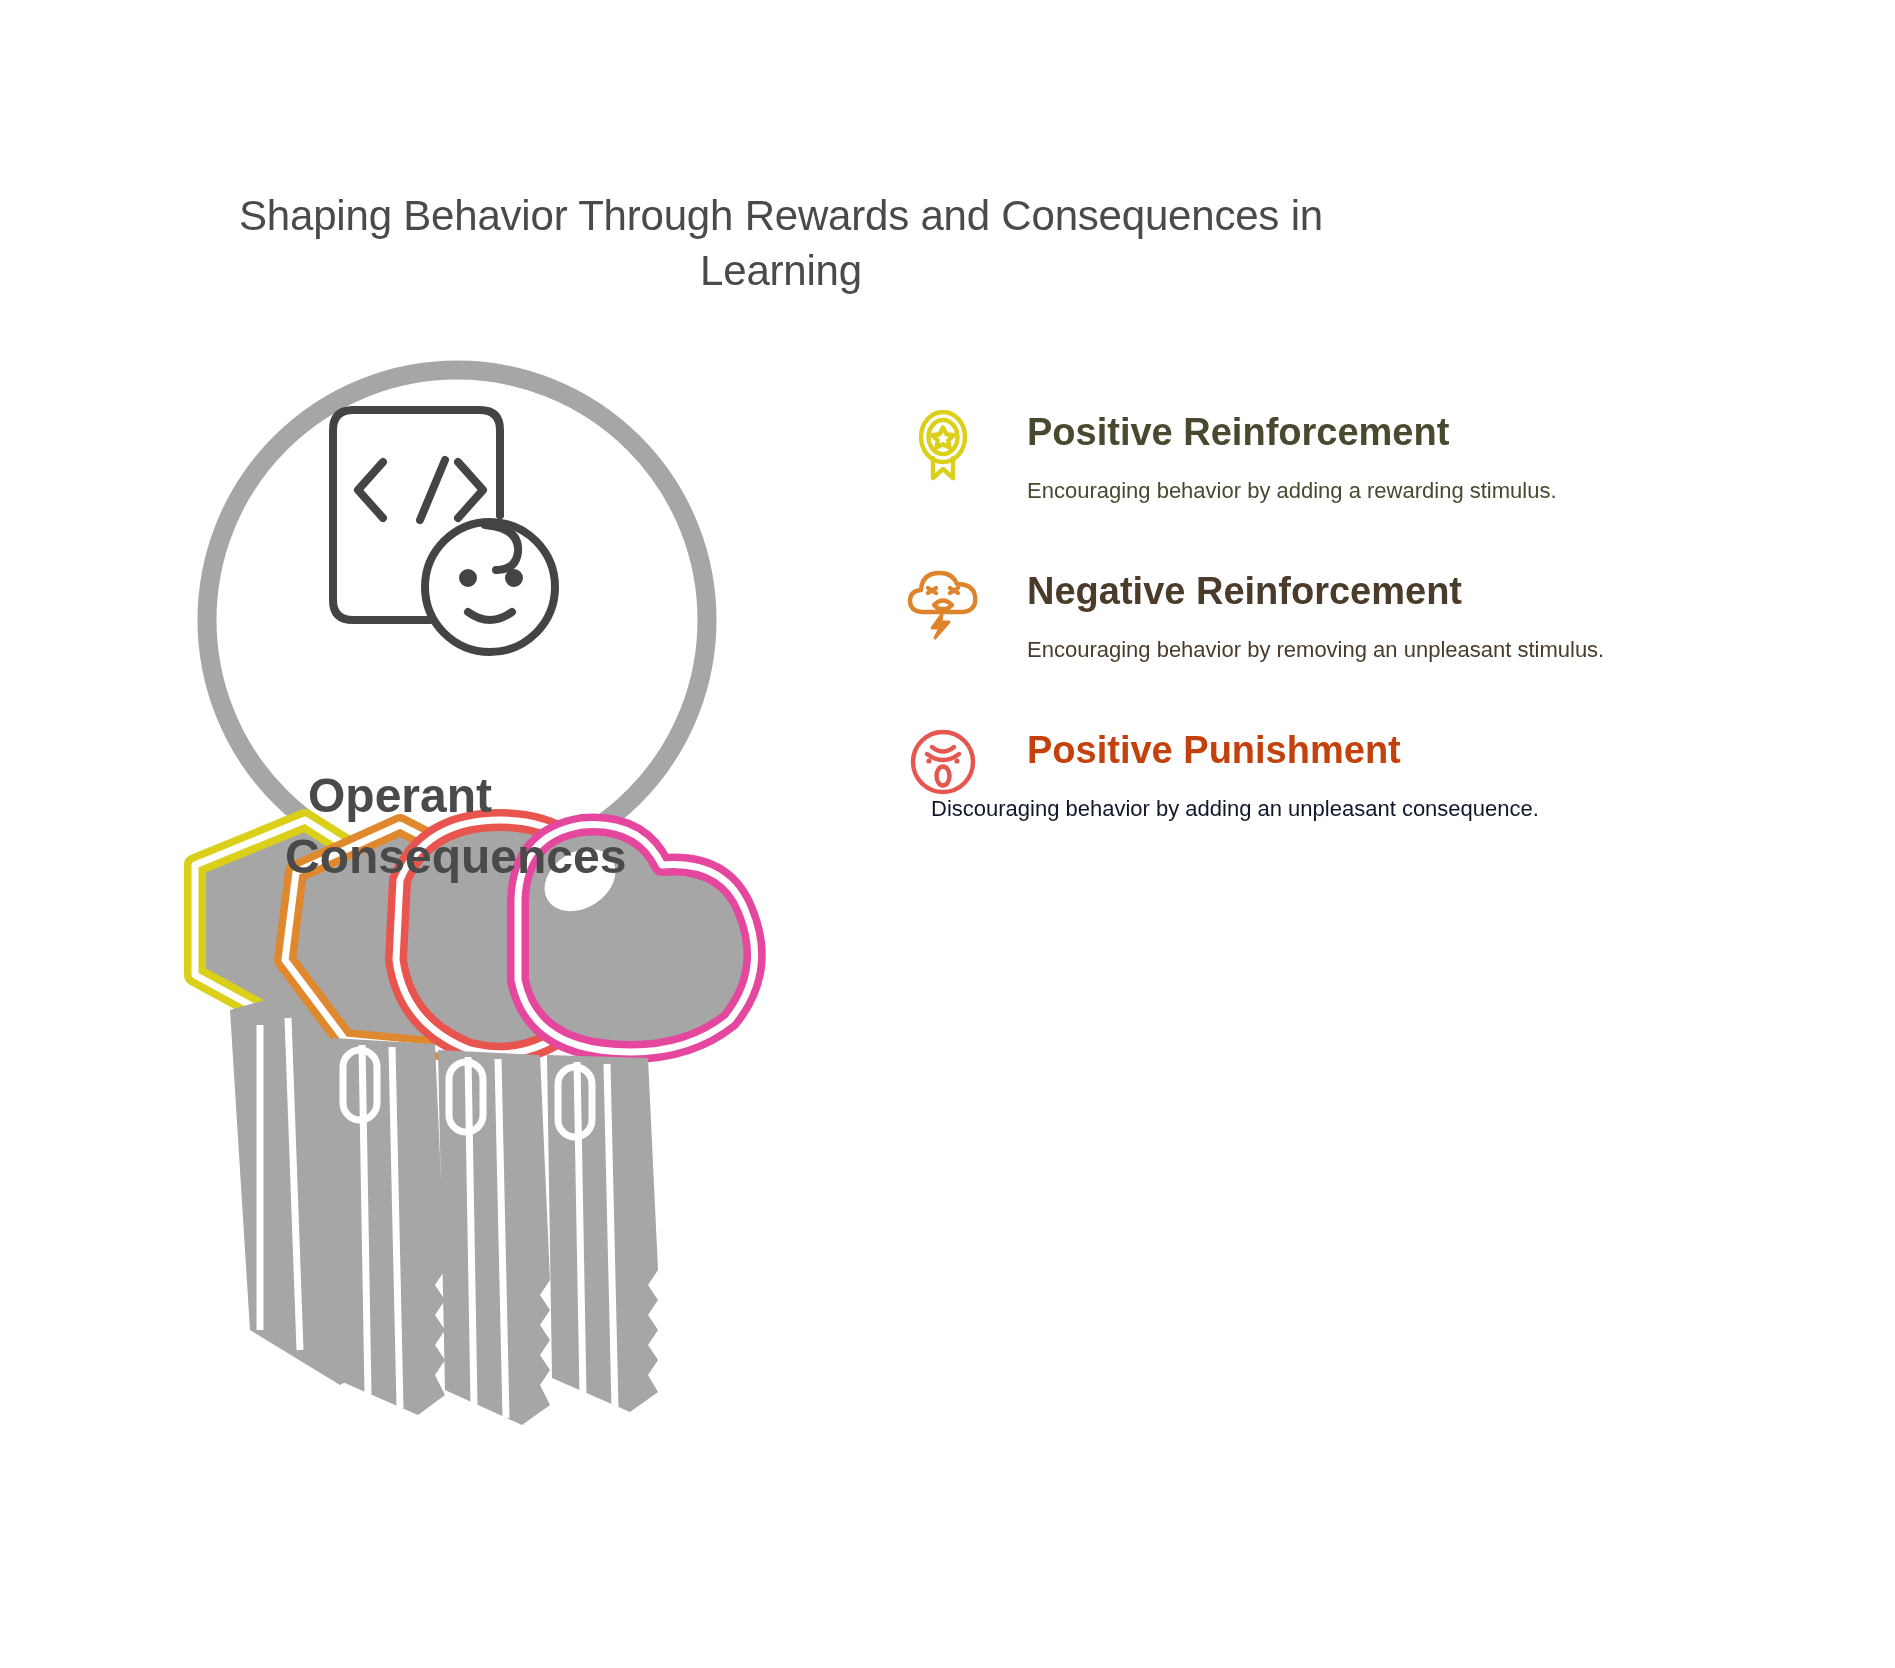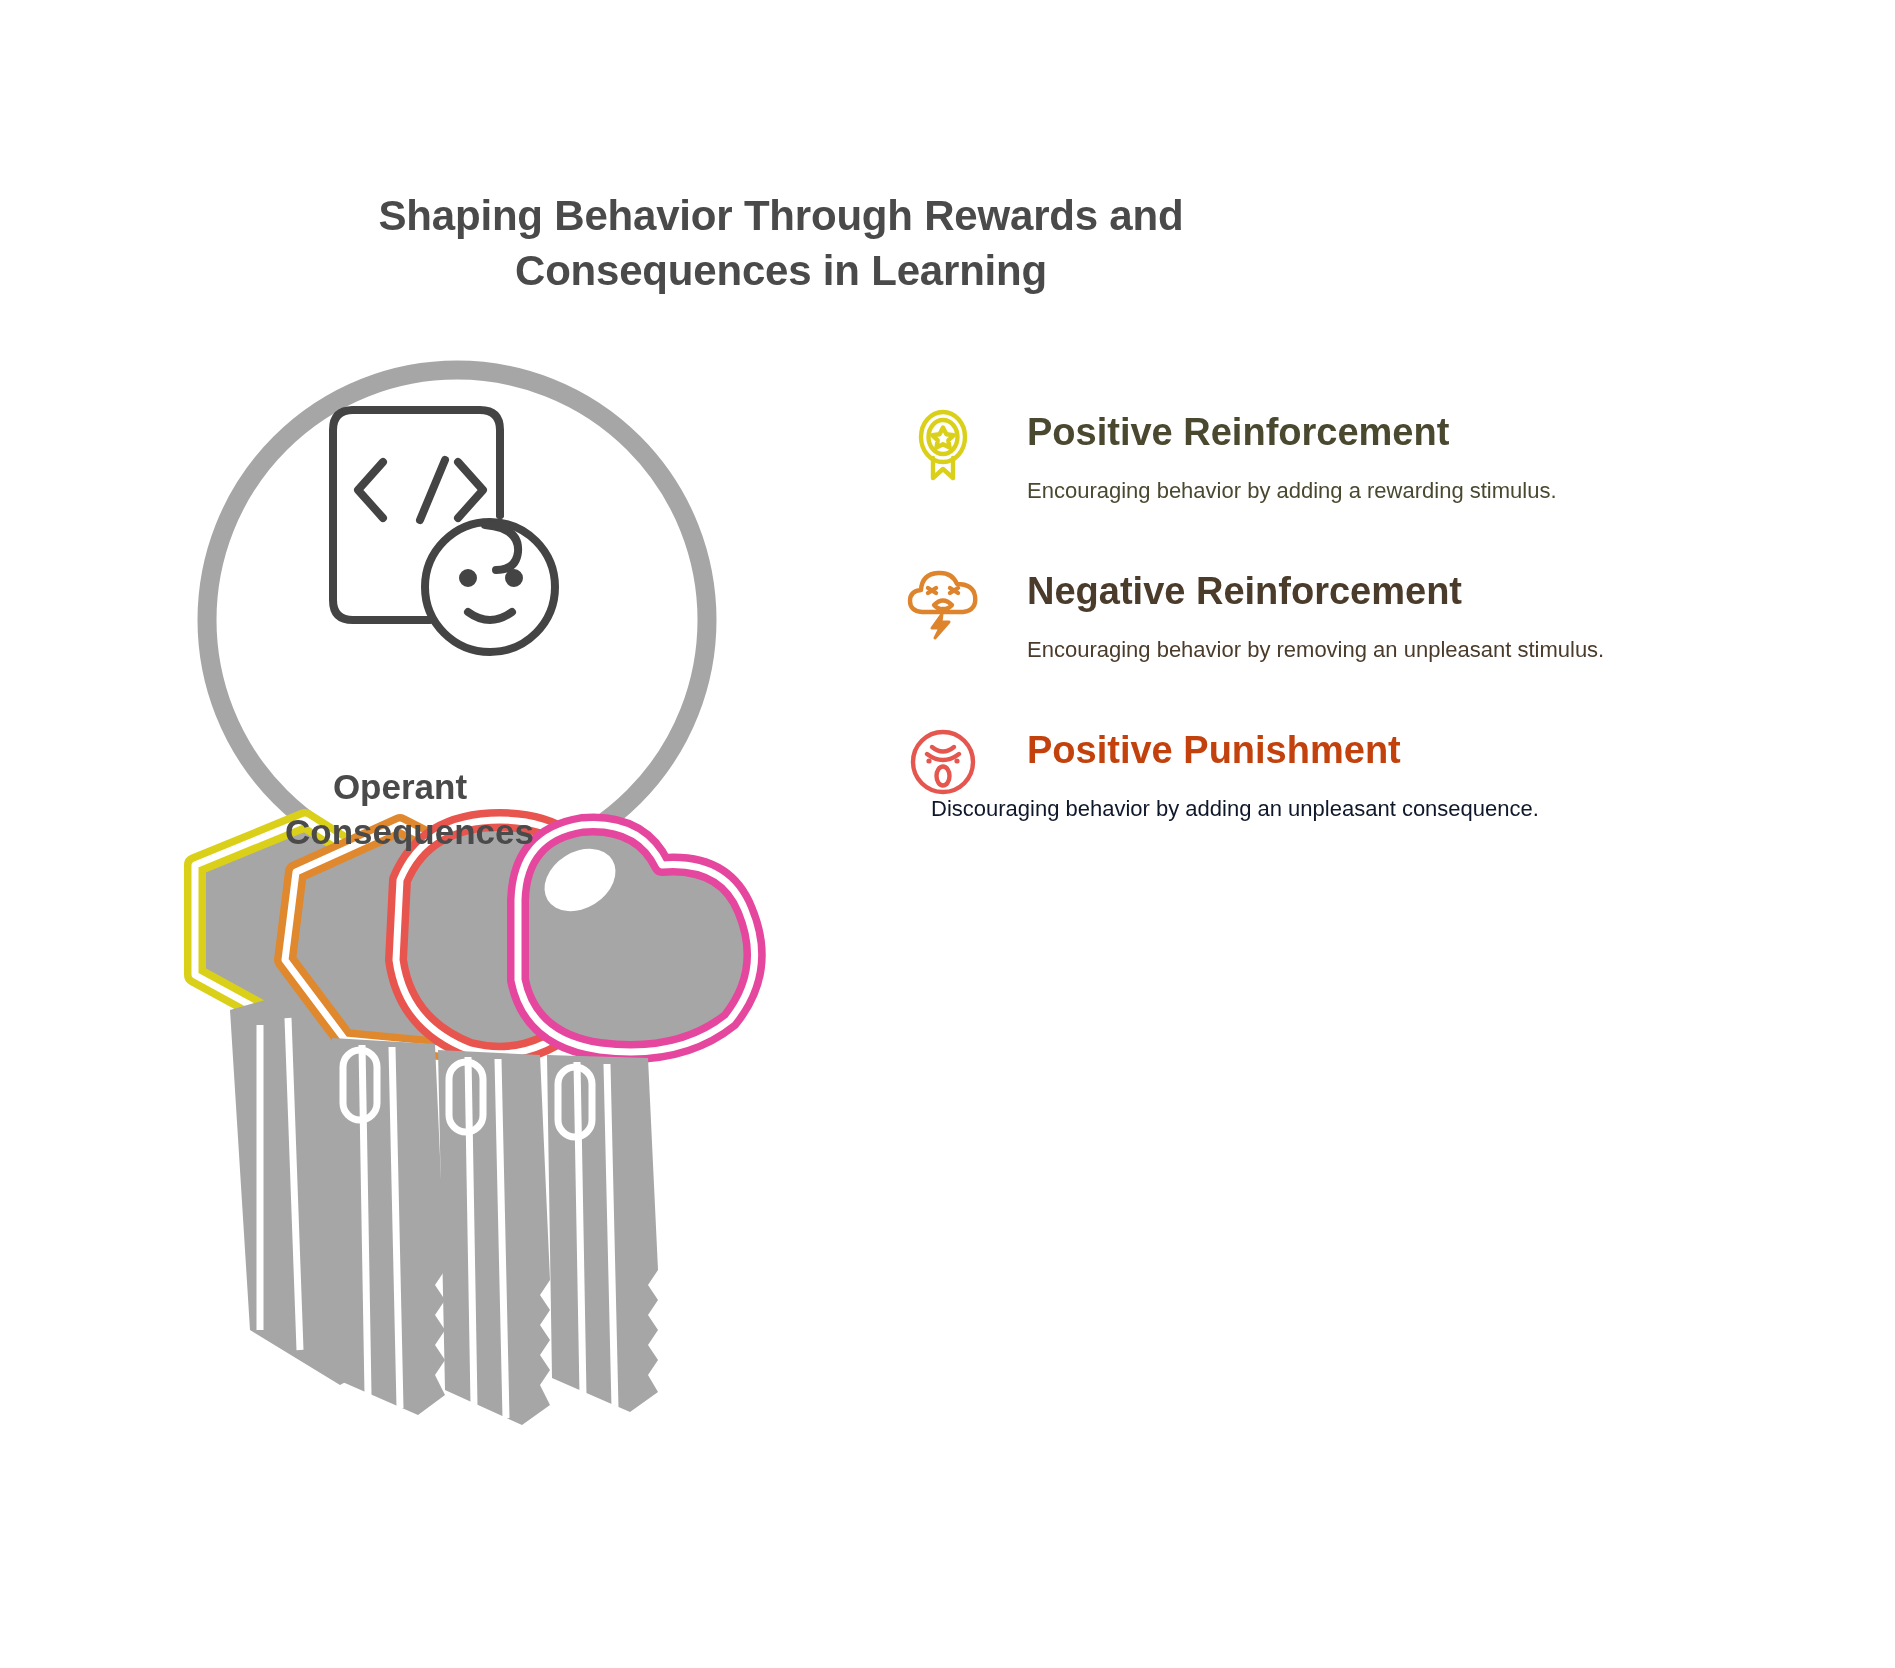--- a/index.html
+++ b/index.html
@@ -5,39 +5,39 @@
   * { margin:0; padding:0; box-sizing:border-box; }
   html,body { width:1895px; height:1668px; background:#ffffff; }
   body { font-family:"Liberation Sans", sans-serif; position:relative; overflow:hidden; }
 
   #page-title {
     position:absolute;
     left:236px; top:188px;
     width:1090px;
     text-align:center;
     font-size:42px;
-    font-weight:bold;
+    font-weight:normal;
     line-height:1.32;
     color:#4a4a4a;
     letter-spacing:-0.2px;
   }
 
   #left-panel {
     position:absolute;
     left:100px; top:320px;
     width:740px; height:1250px;
   }
   #left-panel svg { display:block; width:100%; height:100%; overflow:visible; }
 
   #center-label {
     position:absolute;
     left:285px; top:765px;
     width:230px;
     text-align:center;
-    font-size:35px;
+    font-size:48px;
     font-weight:bold;
     line-height:1.28;
     color:#4a4a4a;
     z-index:5;
   }
 
   #items {
     position:absolute;
     left:905px; top:404px;
     width:820px;

